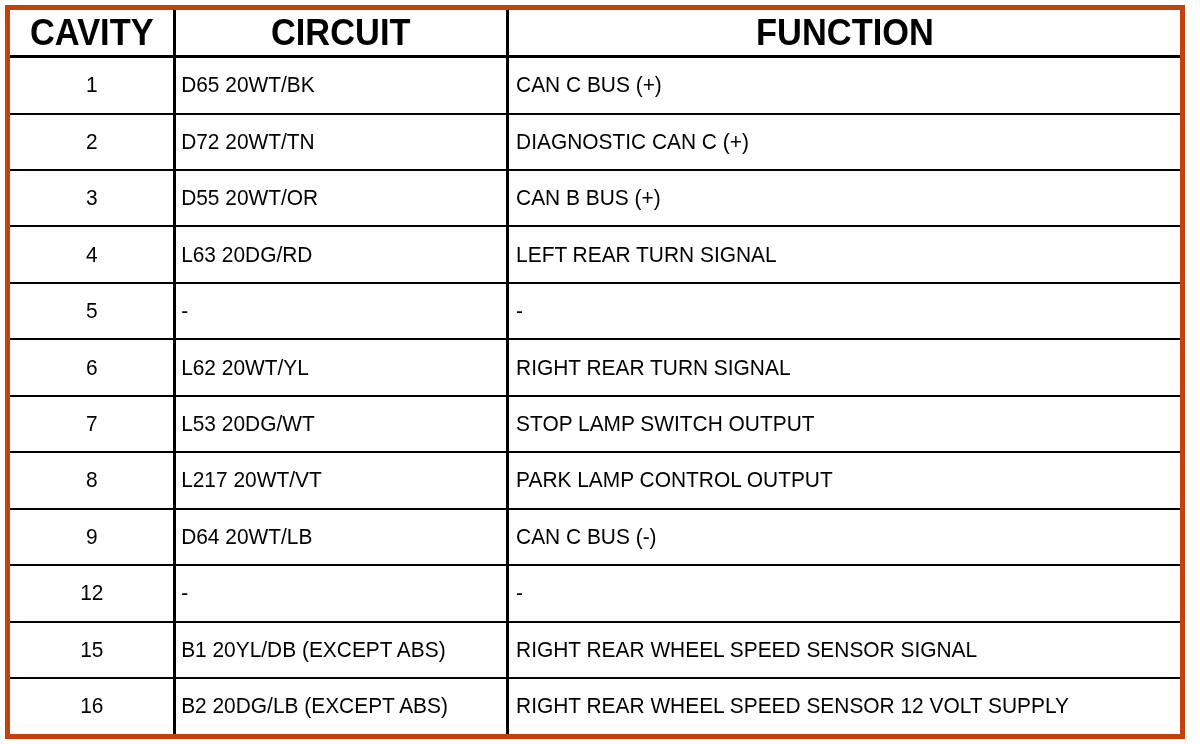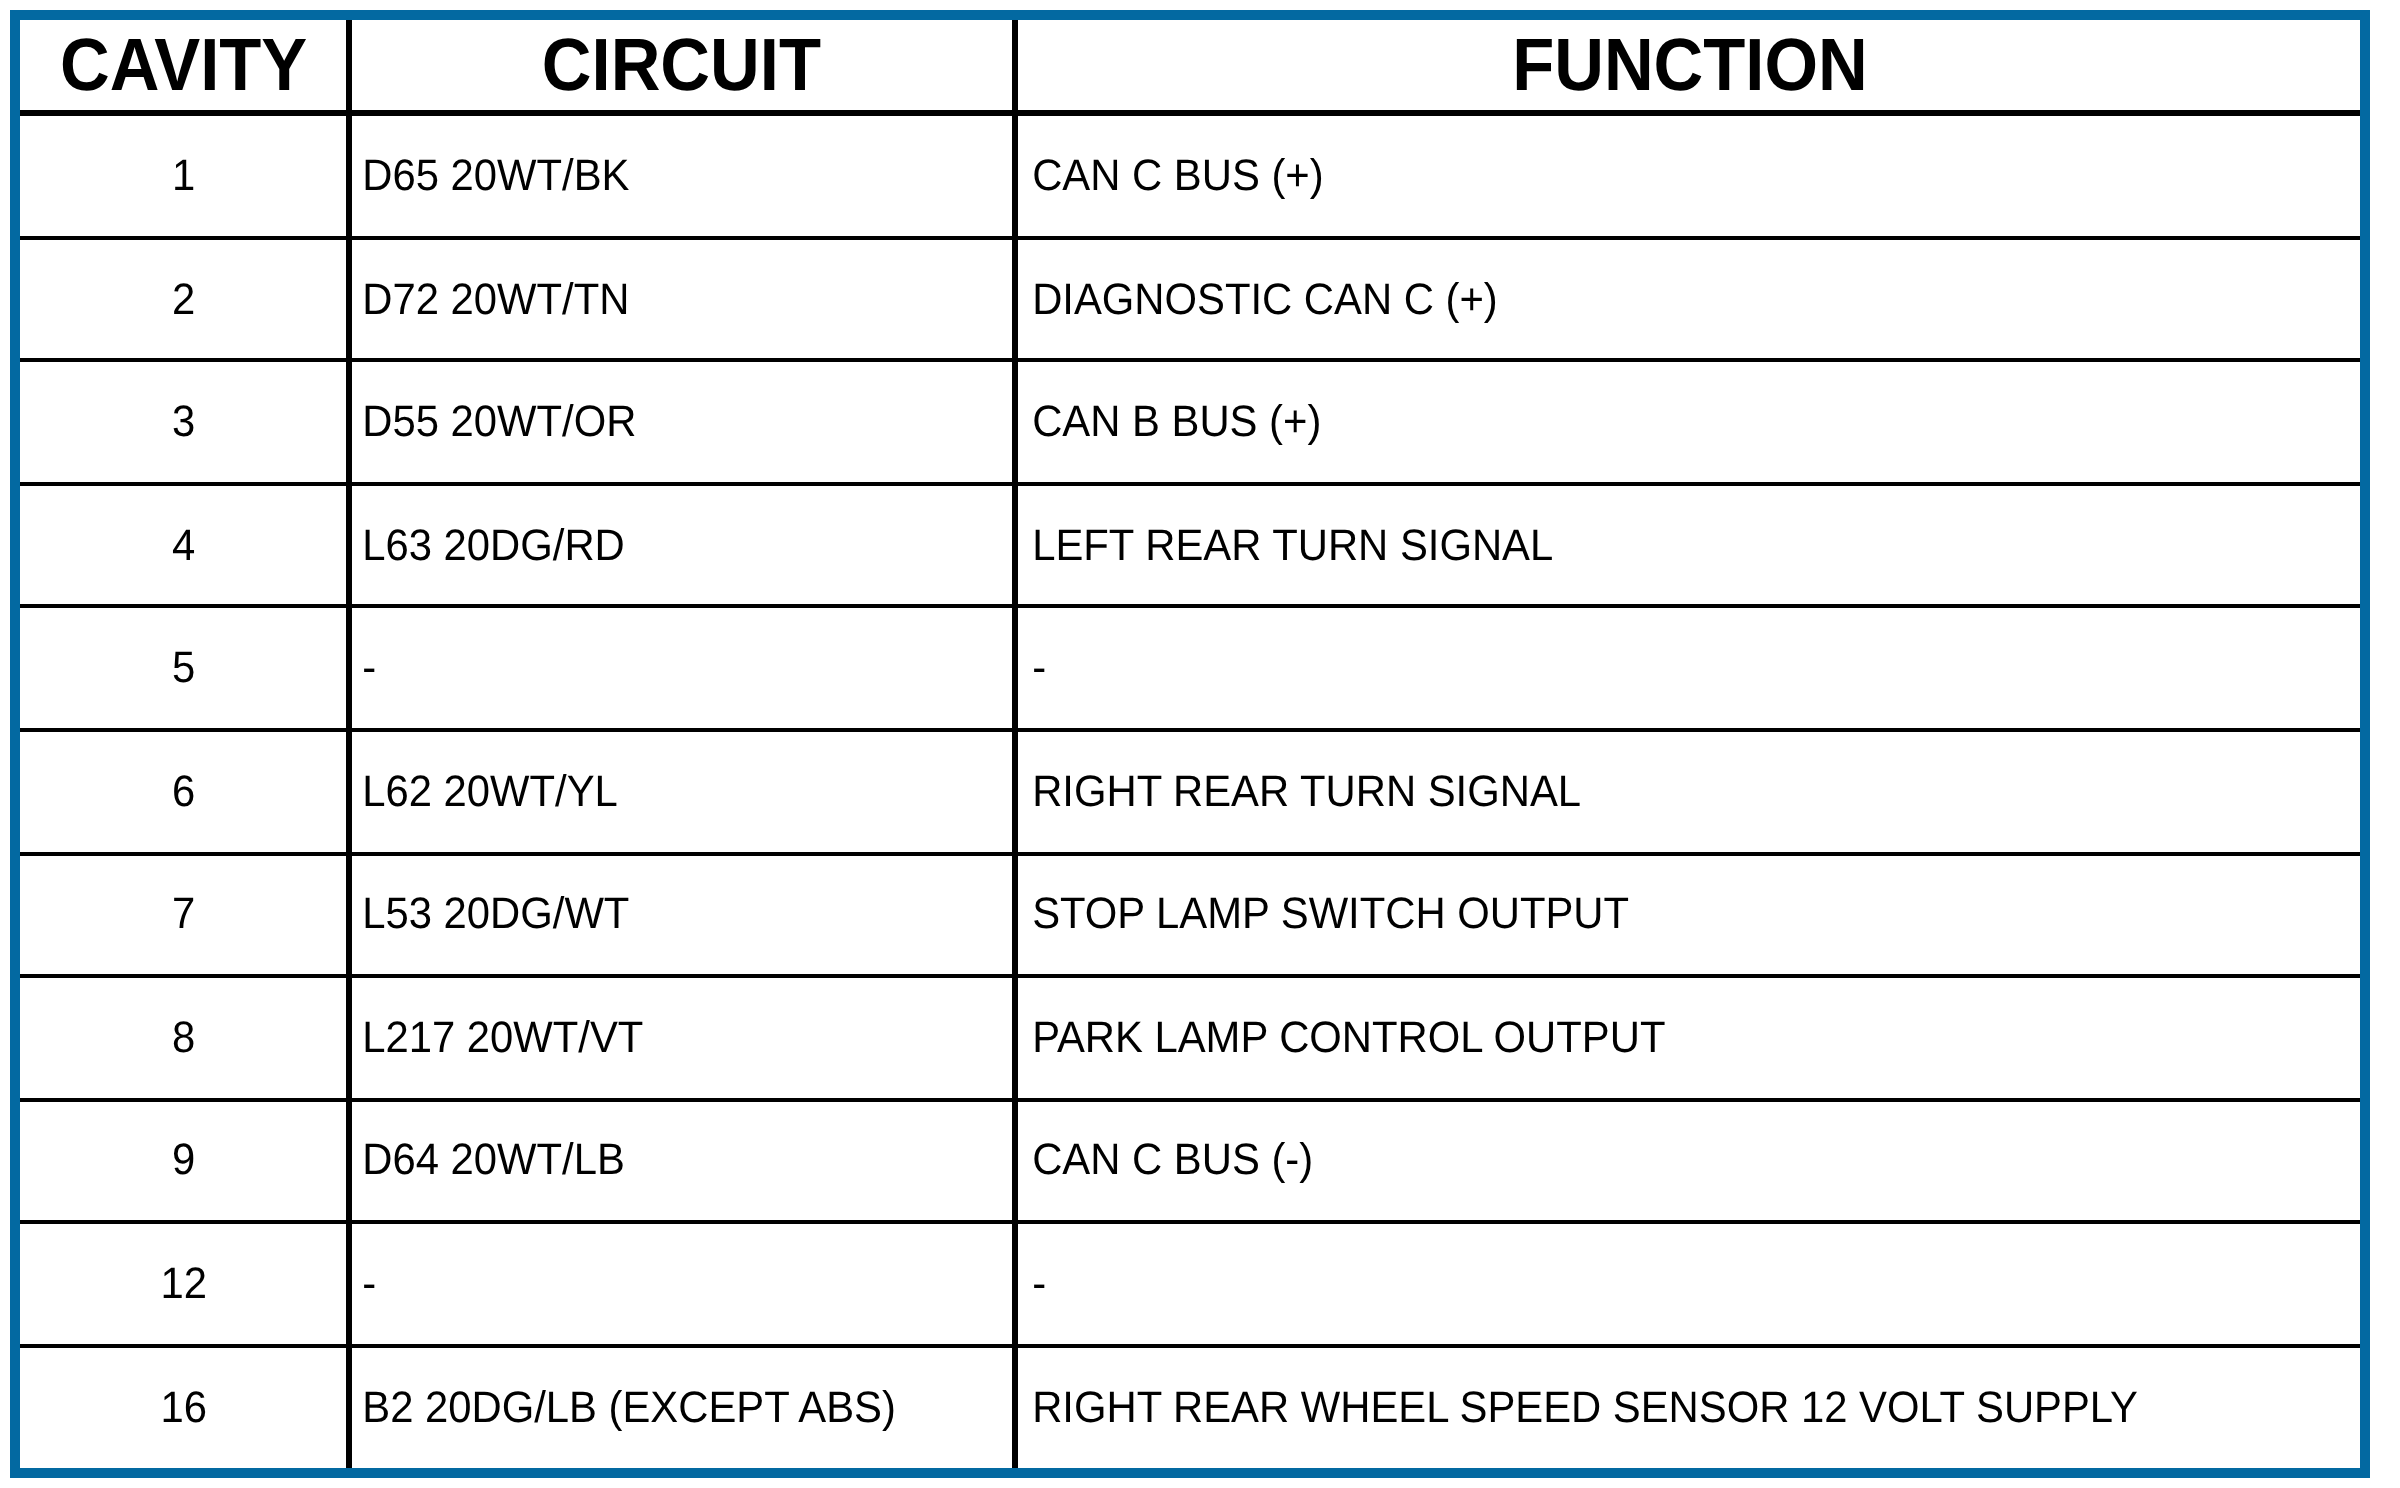--- a/index.html
+++ b/index.html
@@ -21,21 +21,21 @@
     background: #ffffff;
   }
 
   
   .wire-table {
     position: absolute;
     left: 5px;
     top: 5px;
     width: 1180px;
     height: 734px;
-    border: 5px solid #0369a1;
+    border: 5px solid #c2410c;
     box-sizing: border-box;
     border-collapse: collapse;
     table-layout: fixed;
     background: #ffffff;
   }
 
   .wire-table col.c-cavity   { width: 166px; }
   .wire-table col.c-circuit  { width: 332px; }
   .wire-table col.c-function { width: 672px; }
 
@@ -163,19 +163,24 @@
           <td class="cavity-cell sep">9</td>
           <td class="circuit-cell sep">D64 20WT/LB</td>
           <td class="function-cell">CAN C BUS (-)</td>
         </tr>
         <tr class="body-row">
           <td class="cavity-cell sep">12</td>
           <td class="circuit-cell sep">-</td>
           <td class="function-cell">-</td>
         </tr>
         <tr class="body-row">
+          <td class="cavity-cell sep">15</td>
+          <td class="circuit-cell sep">B1 20YL/DB (EXCEPT ABS)</td>
+          <td class="function-cell">RIGHT REAR WHEEL SPEED SENSOR SIGNAL</td>
+        </tr>
+        <tr class="body-row">
           <td class="cavity-cell sep">16</td>
           <td class="circuit-cell sep">B2 20DG/LB (EXCEPT ABS)</td>
           <td class="function-cell">RIGHT REAR WHEEL SPEED SENSOR 12 VOLT SUPPLY</td>
         </tr>
       </tbody>
   </table>
 </div>
 
 </body></html>

